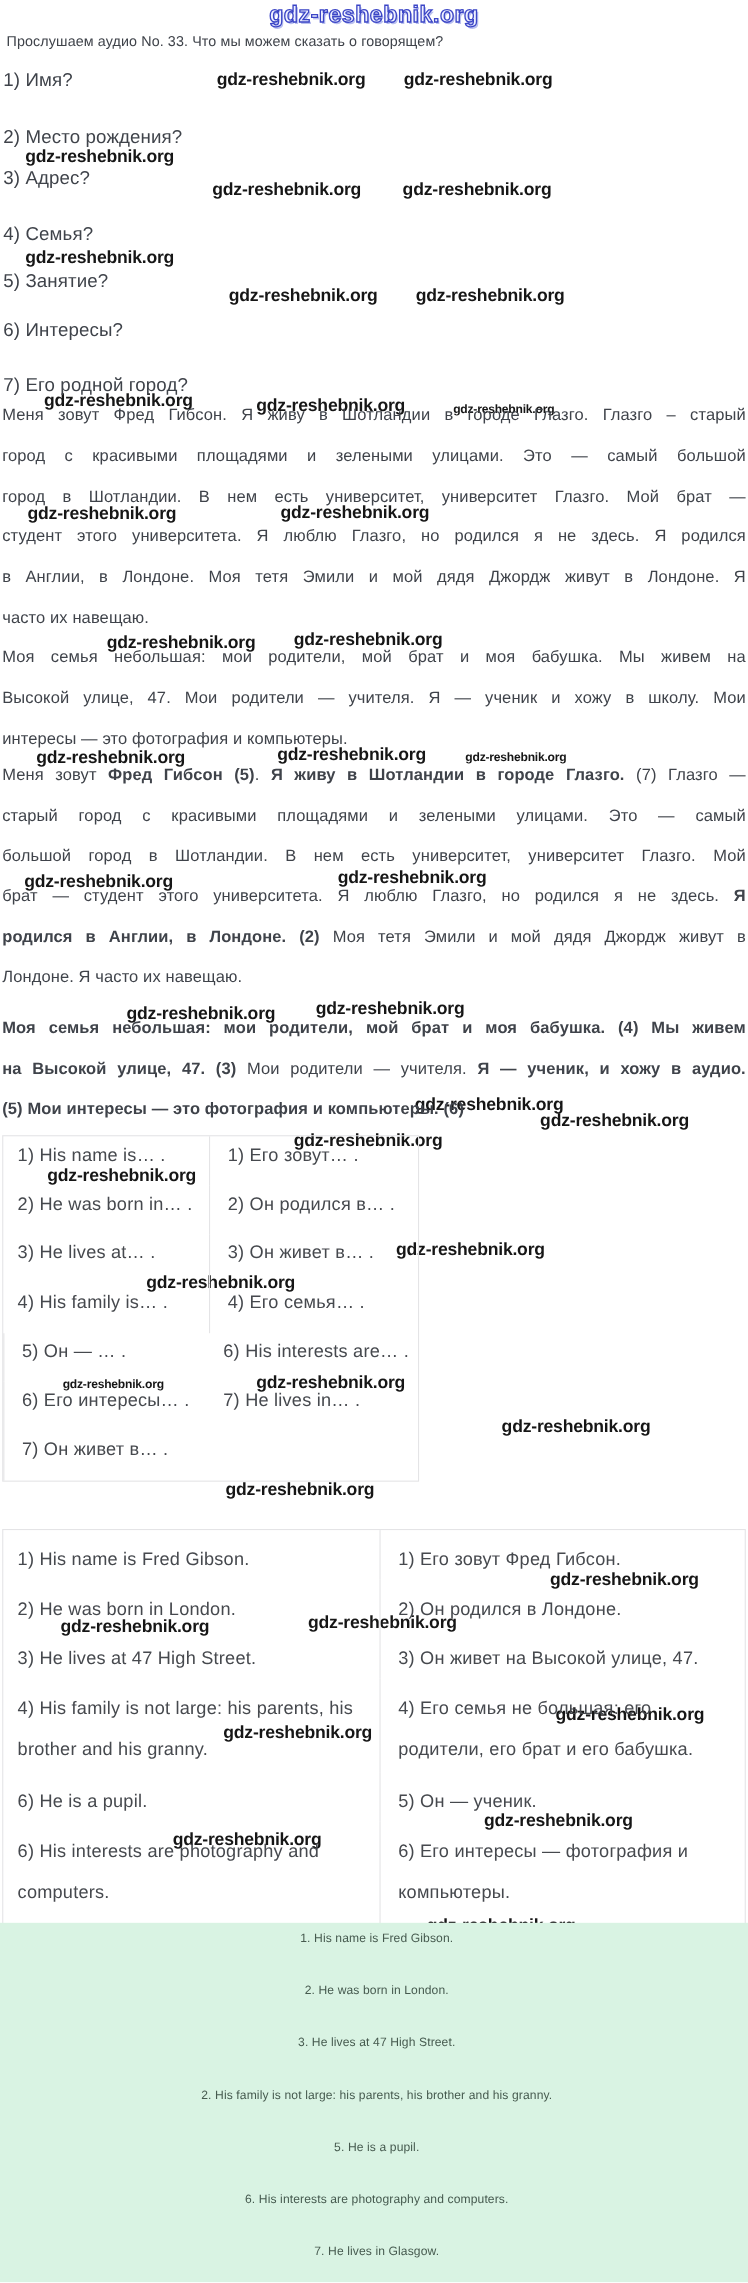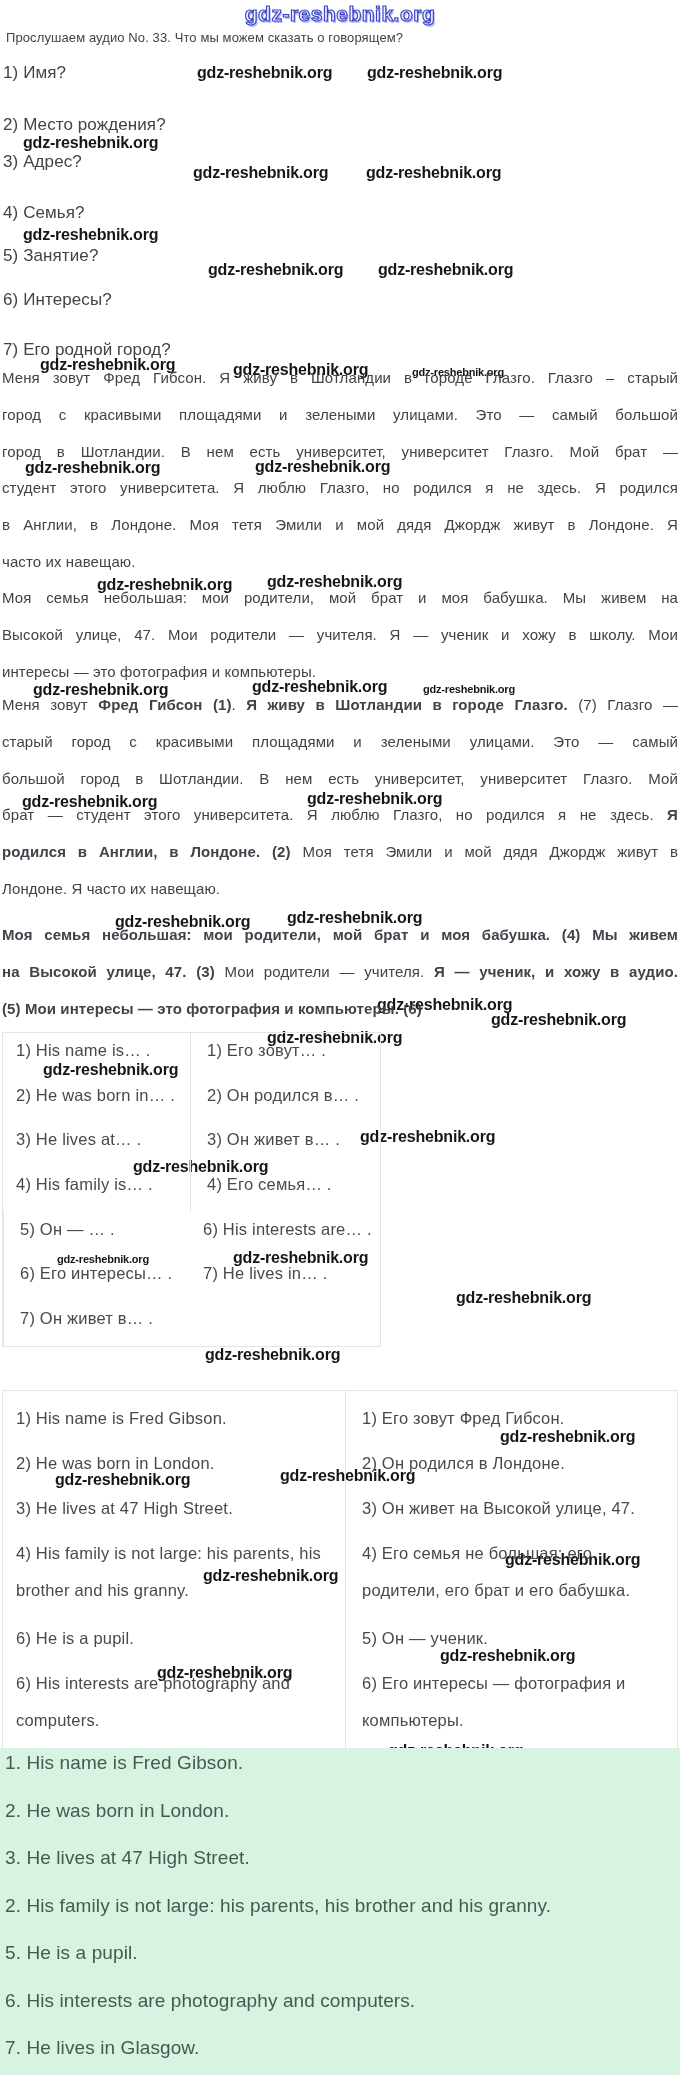--- a/index.html
+++ b/index.html
@@ -124,26 +124,27 @@
     left:0;top:1748px;
     width:680px;height:327px;
     background:var(--green_bg);
   }
   .final-answers .inner{
     position:relative;
     top:-9px;
     padding-left:5px;
   }
   .fa-item{
-    font-size:19px;
+    font-size:11px;
     line-height:47.5px;
     color:var(--green_text);
     letter-spacing:0.1px;
     white-space:nowrap;
     overflow:hidden;
+    text-align:center;
   }
 </style>
 </head>
 <body>
 
 <div class="page">
 
   <div class="wm-layer">
       <span class="wm" style="left: 197px; top: 64px;">gdz-reshebnik.org</span>
       <span class="wm" style="left: 367px; top: 64px;">gdz-reshebnik.org</span>
@@ -216,21 +217,21 @@
       <div class="tline">часто их навещаю.</div>
     </div>
 
   <div class="para" style="top:580px">
       <div class="tline">Моя семья небольшая: мои родители, мой брат и моя бабушка. Мы живем на</div>
       <div class="tline">Высокой улице, 47. Мои родители — учителя. Я — ученик и хожу в школу. Мои</div>
       <div class="tline">интересы — это фотография и компьютеры.</div>
     </div>
 
   <div class="para" style="top:687px">
-      <div class="tline"><span>Меня зовут </span><b>Фред Гибсон (1)</b><span>. </span><b>Я живу в Шотландии в городе Глазго.</b><span> (7) Глазго —</span></div>
+      <div class="tline"><span>Меня зовут </span><b>Фред Гибсон (5)</b><span>. </span><b>Я живу в Шотландии в городе Глазго.</b><span> (7) Глазго —</span></div>
       <div class="tline"><span>старый город с красивыми площадями и зелеными улицами. Это — самый</span></div>
       <div class="tline"><span>большой город в Шотландии. В нем есть университет, университет Глазго. Мой</span></div>
       <div class="tline"><span>брат — студент этого университета. Я люблю Глазго, но родился я не здесь. </span><b>Я</b></div>
       <div class="tline"><b>родился в Англии, в Лондоне. (2)</b><span> Моя тетя Эмили и мой дядя Джордж живут в</span></div>
       <div class="tline"><span>Лондоне. Я часто их навещаю.</span></div>
     </div>
 
   <div class="para" style="top:917px">
       <div class="tline"><b>Моя семья небольшая: мои родители, мой брат и моя бабушка. (4) Мы живем</b></div>
       <div class="tline"><b>на Высокой улице, 47. (3)</b><span> Мои родители — учителя. </span><b>Я — ученик, и хожу в аудио.</b></div>

